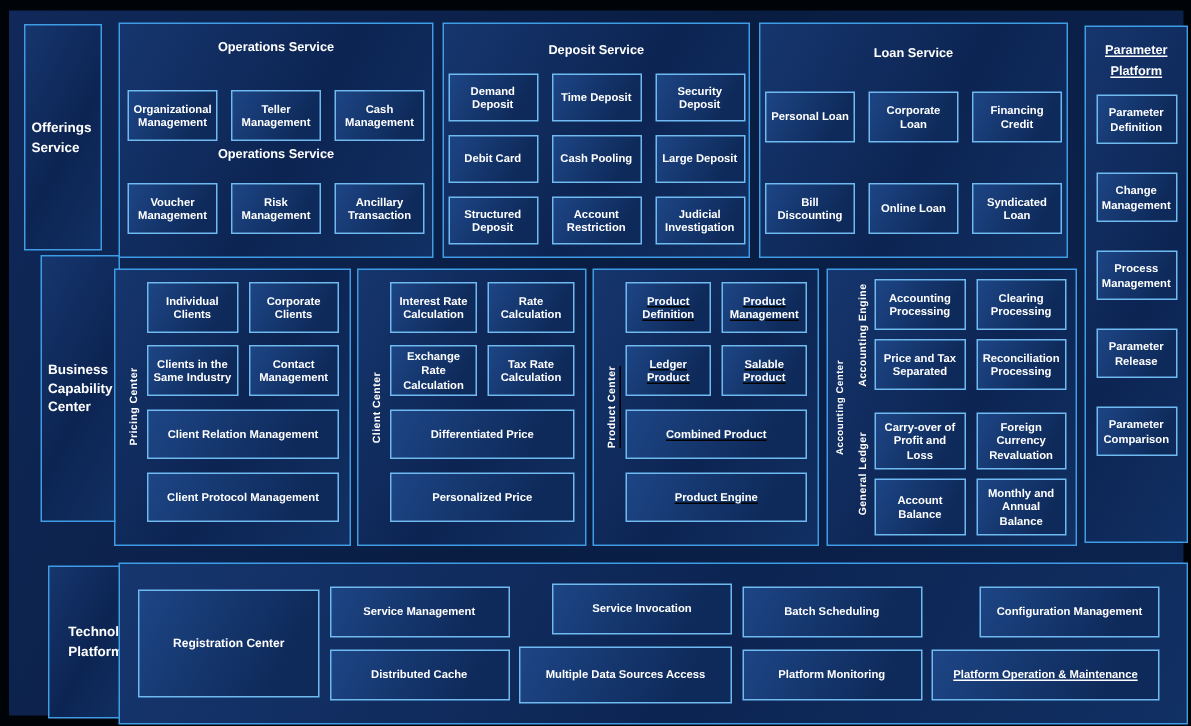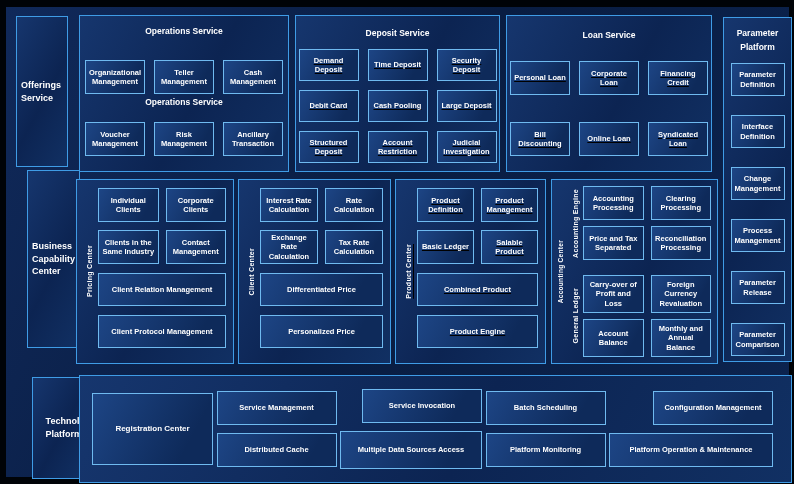--- a/index.html
+++ b/index.html
@@ -26,28 +26,28 @@
   .side{display:flex;align-items:center;justify-content:center;text-align:left;
     color:#fff;font-weight:bold;font-size:9px;line-height:1.4;padding:4px;}
   .hrow{display:flex;gap:9px;justify-content:center;flex:none;}
   .obox{width:60px;height:34px;}
   
   #ops{left:73px;top:8px;width:210px;height:157px;display:flex;flex-direction:column;align-items:center;padding:10px 8px;}
   #ops .ptitle{margin-bottom:24px;}
   #ops .subtitle{color:#fff;font-weight:bold;font-size:8.5px;margin:3px 0 15px;}
   #dep{left:289px;top:8px;width:205px;height:157px;display:flex;flex-direction:column;padding:12px 8px;}
   #dep .ptitle{margin-bottom:11px;}
-  .grid3{display:grid;grid-template-columns:repeat(3,60px);gap:9px 9px;justify-content:center;text-decoration:underline;}
+  .grid3{display:grid;grid-template-columns:repeat(3,60px);gap:9px 9px;justify-content:center;}
   .grid3 .box{height:32px;}
   #loan{left:500px;top:8px;width:206px;height:157px;display:flex;flex-direction:column;align-items:center;padding:14px 8px;}
   #loan .ptitle{margin-bottom:21px;}
   .grid3.loose{gap:27px 9px;}
   .grid3.loose .box{height:34px;}
   #param{left:717px;top:10px;width:69px;height:345px;display:flex;flex-direction:column;align-items:center;padding:9px 6px;}
-  #param .ptitle{width:48px;line-height:1.6;margin-bottom:9px;}
+  #param .ptitle{width:48px;line-height:1.6;margin-bottom:9px;text-decoration:underline;}
   #param .box{width:54px;height:33px;margin-bottom:19px;flex:none;}
   #param .box:last-child{margin-bottom:0;}
   
   .mid{display:flex;padding:8px 7px 8px 4px;}
   .vstrip{flex:none;width:17px;display:flex;align-items:center;justify-content:center;}
   .vlabel{writing-mode:vertical-rl;transform:rotate(180deg);color:#fff;font-weight:bold;font-size:7px;white-space:nowrap;letter-spacing:.3px;}
   .vlabel.small{font-size:6.5px;}
   .midcontent{flex:1;display:flex;flex-direction:column;}
   .grid2{display:grid;grid-template-columns:repeat(2,1fr);gap:8px 7px;}
   .grid2 .box{height:34px;}
@@ -63,21 +63,21 @@
   .acct-group .vstrip{width:16px;}
   .acct-group .grid2{flex:1;gap:6px 7px;}
   .acct-group.engine .box{height:34px;}
   .acct-group.ledger .box{height:38px;}
   
   #tech{left:73px;top:368px;width:713px;height:108px;display:flex;align-items:center;justify-content:space-between;padding:0 18px 0 12px;}
   .reg{width:121px;height:72px;font-size:8px;}
   .tcol{display:flex;flex-direction:column;gap:8px;align-items:flex-end;}
   .tcol .box{width:120px;height:34px;white-space:nowrap;}
   .tcol .box.xw1{width:142px;height:38px;}
-  .tcol .box.xw2{width:164px;}
+  .tcol .box.xw2{width:152px;text-decoration:underline;}
   
   #lbl-offerings{left:10px;top:9px;width:52px;height:151px;}
   #lbl-business{left:9px;top:163px;width:53px;height:178px;margin-left:12px;}
   #lbl-technology{left:26px;top:370px;width:53px;height:102px;padding-left:28px;}
 </style>
 </head>
 <body>
 
 <div class="canvas">
 
@@ -129,21 +129,20 @@
       <div class="box">Financing Credit</div>
       <div class="box">Bill Discounting</div>
       <div class="box">Online Loan</div>
       <div class="box">Syndicated Loan</div>
     </div>
   </div>
 
   <div class="panel" id="param">
     <div class="ptitle">Parameter Platform</div>
     <div class="box">Parameter Definition</div>
-    <div class="box">Interface Definition</div>
     <div class="box">Change Management</div>
     <div class="box">Process Management</div>
     <div class="box">Parameter Release</div>
     <div class="box">Parameter Comparison</div>
   </div>
 
   <div class="panel mid" id="client">
     <div class="vstrip">
       <span class="vlabel">Client Center</span>
     </div>
@@ -176,21 +175,21 @@
   </div>
 
   <div class="panel mid" id="product">
     <div class="vstrip">
       <span class="vlabel">Product Center</span>
     </div>
     <div class="midcontent">
       <div class="grid2">
         <div class="box">Product Definition</div>
         <div class="box">Product Management</div>
-        <div class="box">Basic Ledger</div>
+        <div class="box">Ledger Product</div>
         <div class="box">Salable Product</div>
       </div>
       <div class="box wide">Combined Product</div>
       <div class="box wide">Product Engine</div>
     </div>
   </div>
 
   <div class="panel" id="acct">
     <div class="acct-outer">
       <span class="vlabel small">Accounting Center</span>

